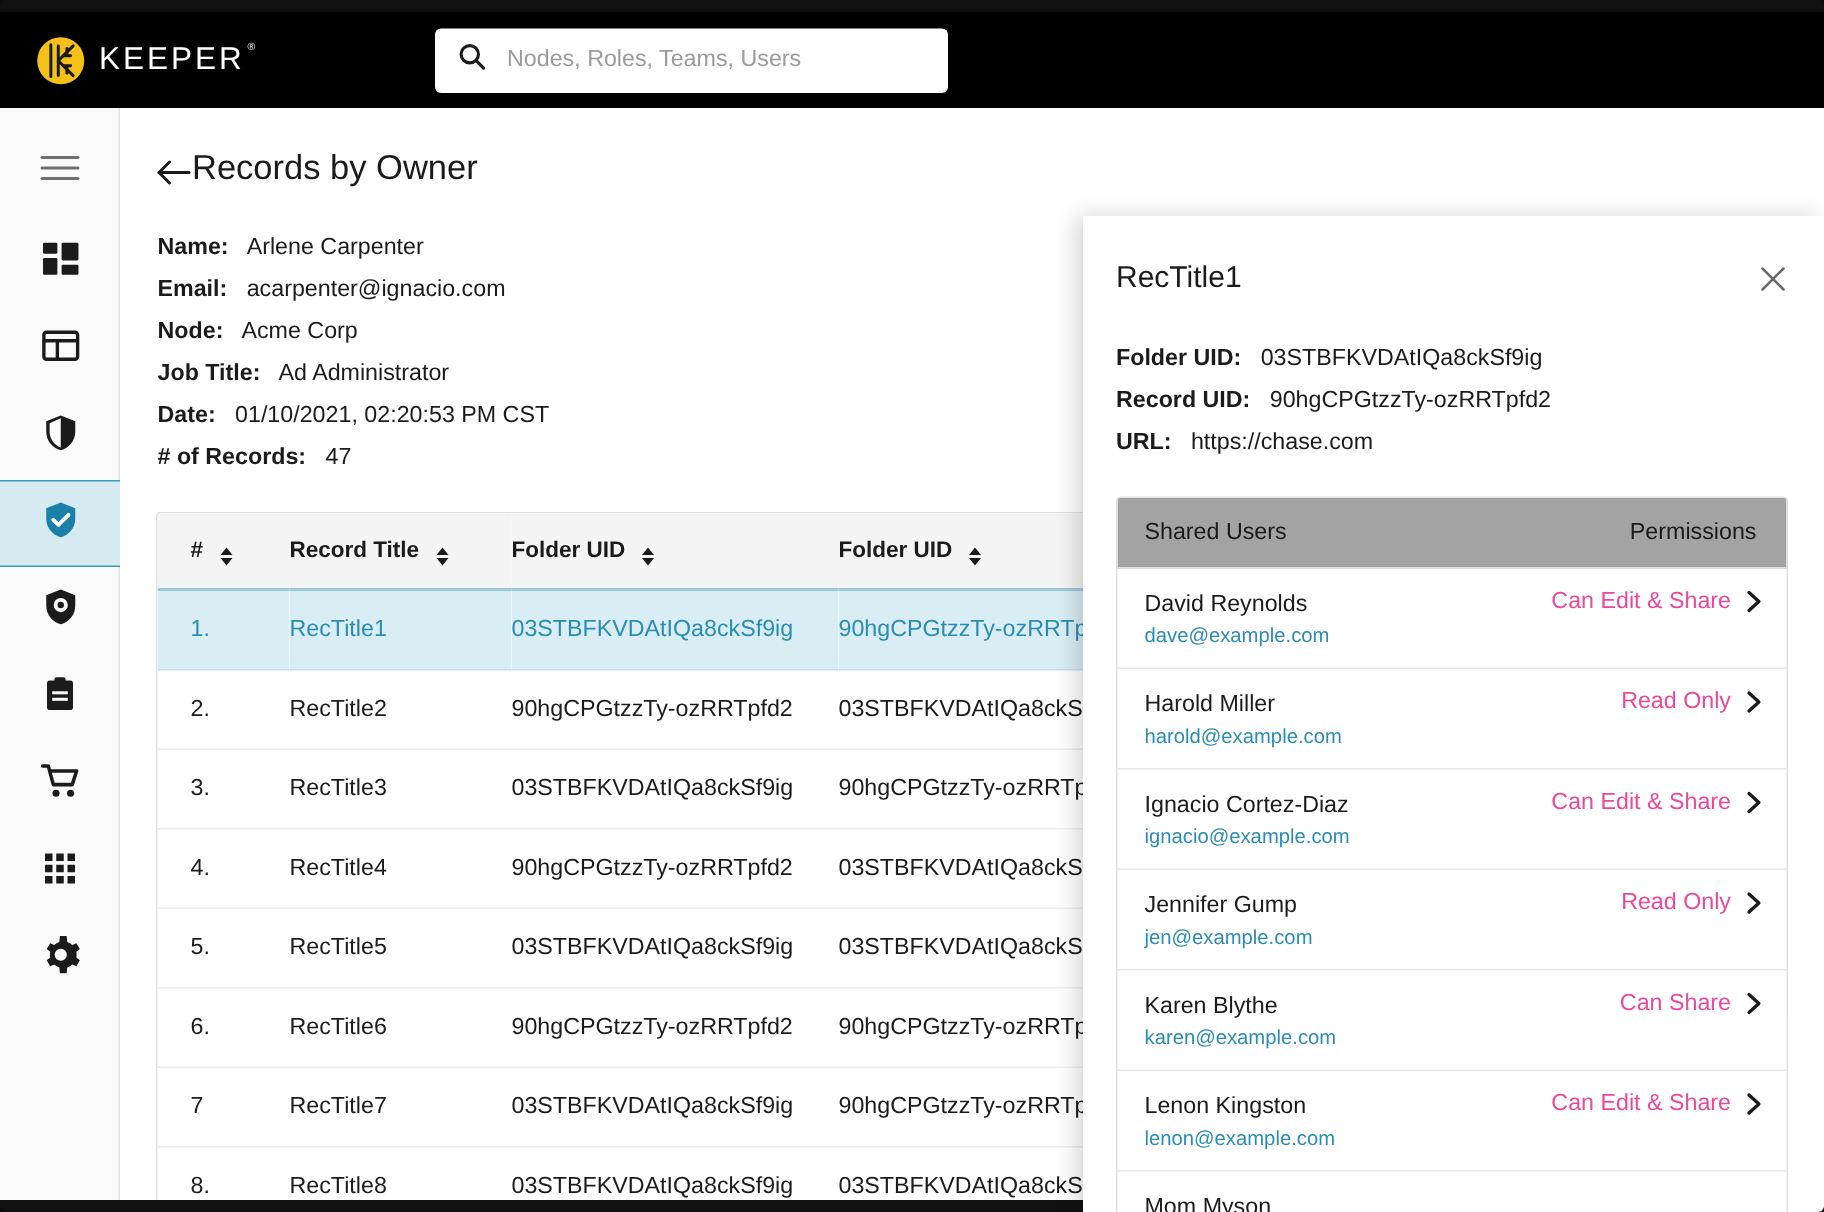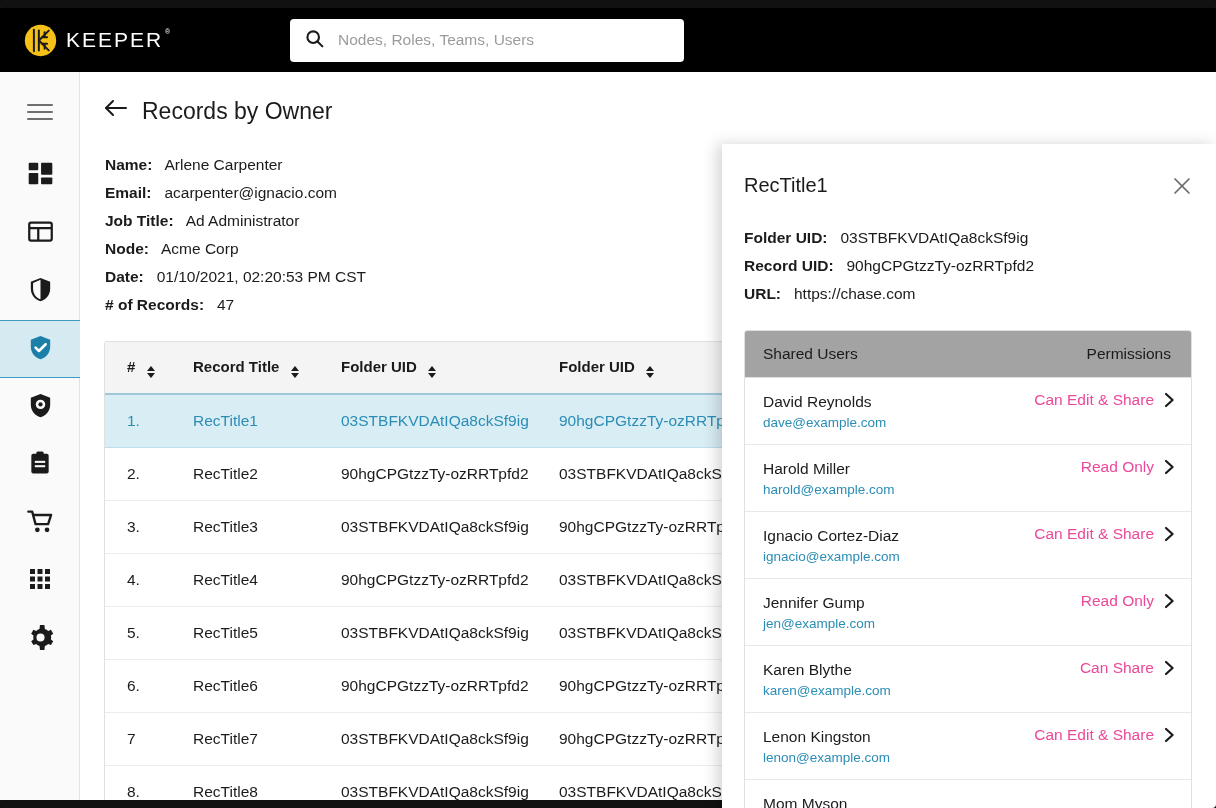--- a/index.html
+++ b/index.html
@@ -30,21 +30,21 @@
   }
   .logo-mark { width: 33px; height: 33px; flex: 0 0 33px; }
   .logo-text {
     color: #fff; font-size: 21px; letter-spacing: 2.0px;
     font-weight: 500; position: relative;
   }
   .logo-text::after {
     content: "®"; font-size: 7px; position: absolute; top: 0px; right: -9px;
   }
   .search-box {
-    width: 394px; height: 43px; background: #fff; border-radius: 4px;
+    width: 342px; height: 43px; background: #fff; border-radius: 4px;
     display: flex; align-items: center; padding: 0 14px; gap: 13px;
     margin-left: 54px;
   }
   .search-input {
     border: none; outline: none; font-size: 15.5px; color: #222;
     font-family: "Liberation Sans", sans-serif; width: 100%;
     background: transparent;
   }
   .search-input::placeholder { color: #9b9b9b; }
   .account {
@@ -82,21 +82,21 @@
   }
   .ham-lines { width: 26px; }
   .ham-lines div { height: 2px; background: #6f6f6f; margin: 5px 0; border-radius: 1px; }
 
   
   .main {
     position: absolute; left: 80px; top: 0;
     width: 1136px; height: 728px; background: #fff;
     padding: 26px 0 0 24px; overflow: hidden;
   }
-  .page-head { display: flex; align-items: flex-start; gap: 14px; margin-bottom: 26px; }
+  .page-head { display: flex; align-items: flex-end; margin-bottom: 26px; }
   .back-arrow { cursor: pointer; display: flex; align-items: center; }
   .page-title { font-size: 23px; color: #1b1b1b; font-weight: 400; }
 
   .meta-list { margin-left: 1px; }
   .meta-row { font-size: 15.5px; color: #1b1b1b; line-height: 28px; }
   .meta-label { font-weight: 700; }
   .meta-value { font-weight: 400; }
 
   
   .table-wrap {
@@ -326,26 +326,26 @@
       <div class="meta-list">
         <div class="meta-row">
           <span class="meta-label">Name:&nbsp;&nbsp;</span>
           <span class="meta-value">Arlene Carpenter</span>
         </div>
         <div class="meta-row">
           <span class="meta-label">Email:&nbsp;&nbsp;</span>
           <span class="meta-value">acarpenter@ignacio.com</span>
         </div>
         <div class="meta-row">
+          <span class="meta-label">Node:&nbsp;&nbsp;</span>
+          <span class="meta-value">Acme Corp</span>
+        </div>
+        <div class="meta-row">
           <span class="meta-label">Job Title:&nbsp;&nbsp;</span>
           <span class="meta-value">Ad Administrator</span>
-        </div>
-        <div class="meta-row">
-          <span class="meta-label">Node:&nbsp;&nbsp;</span>
-          <span class="meta-value">Acme Corp</span>
         </div>
         <div class="meta-row">
           <span class="meta-label">Date:&nbsp;&nbsp;</span>
           <span class="meta-value">01/10/2021, 02:20:53 PM CST</span>
         </div>
         <div class="meta-row">
           <span class="meta-label"># of Records:&nbsp;&nbsp;</span>
           <span class="meta-value">47</span>
         </div>
       </div>

